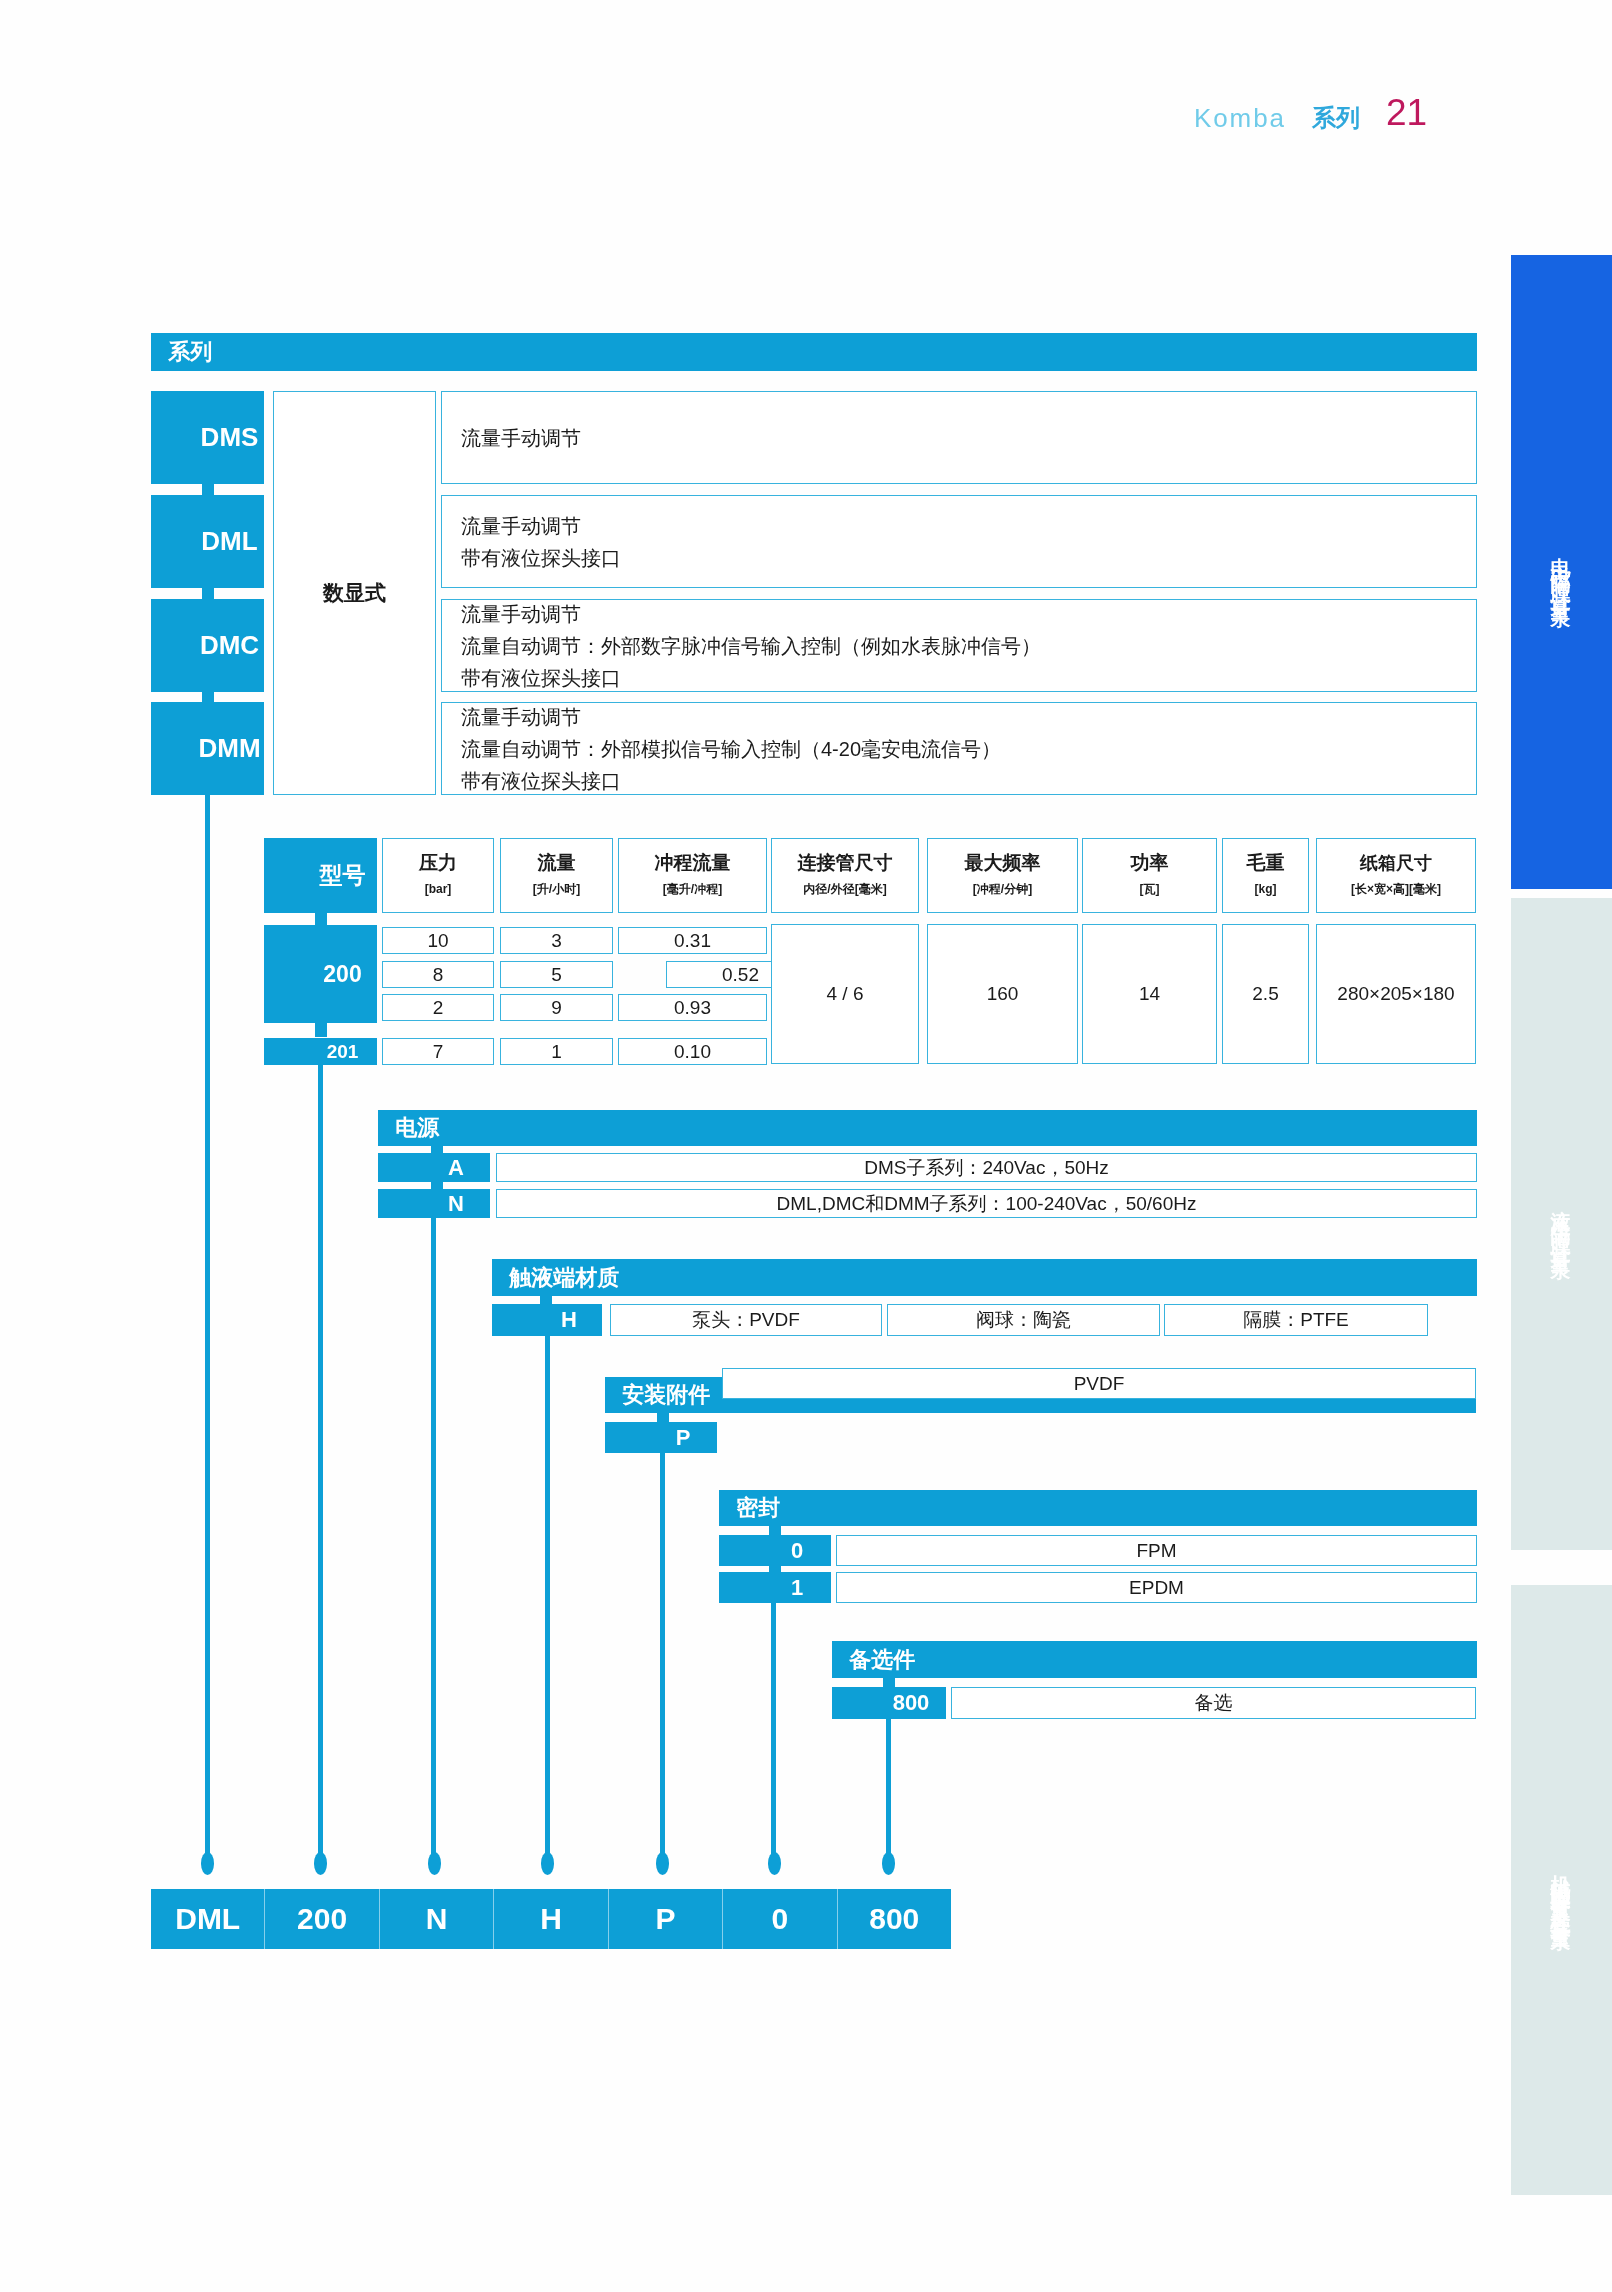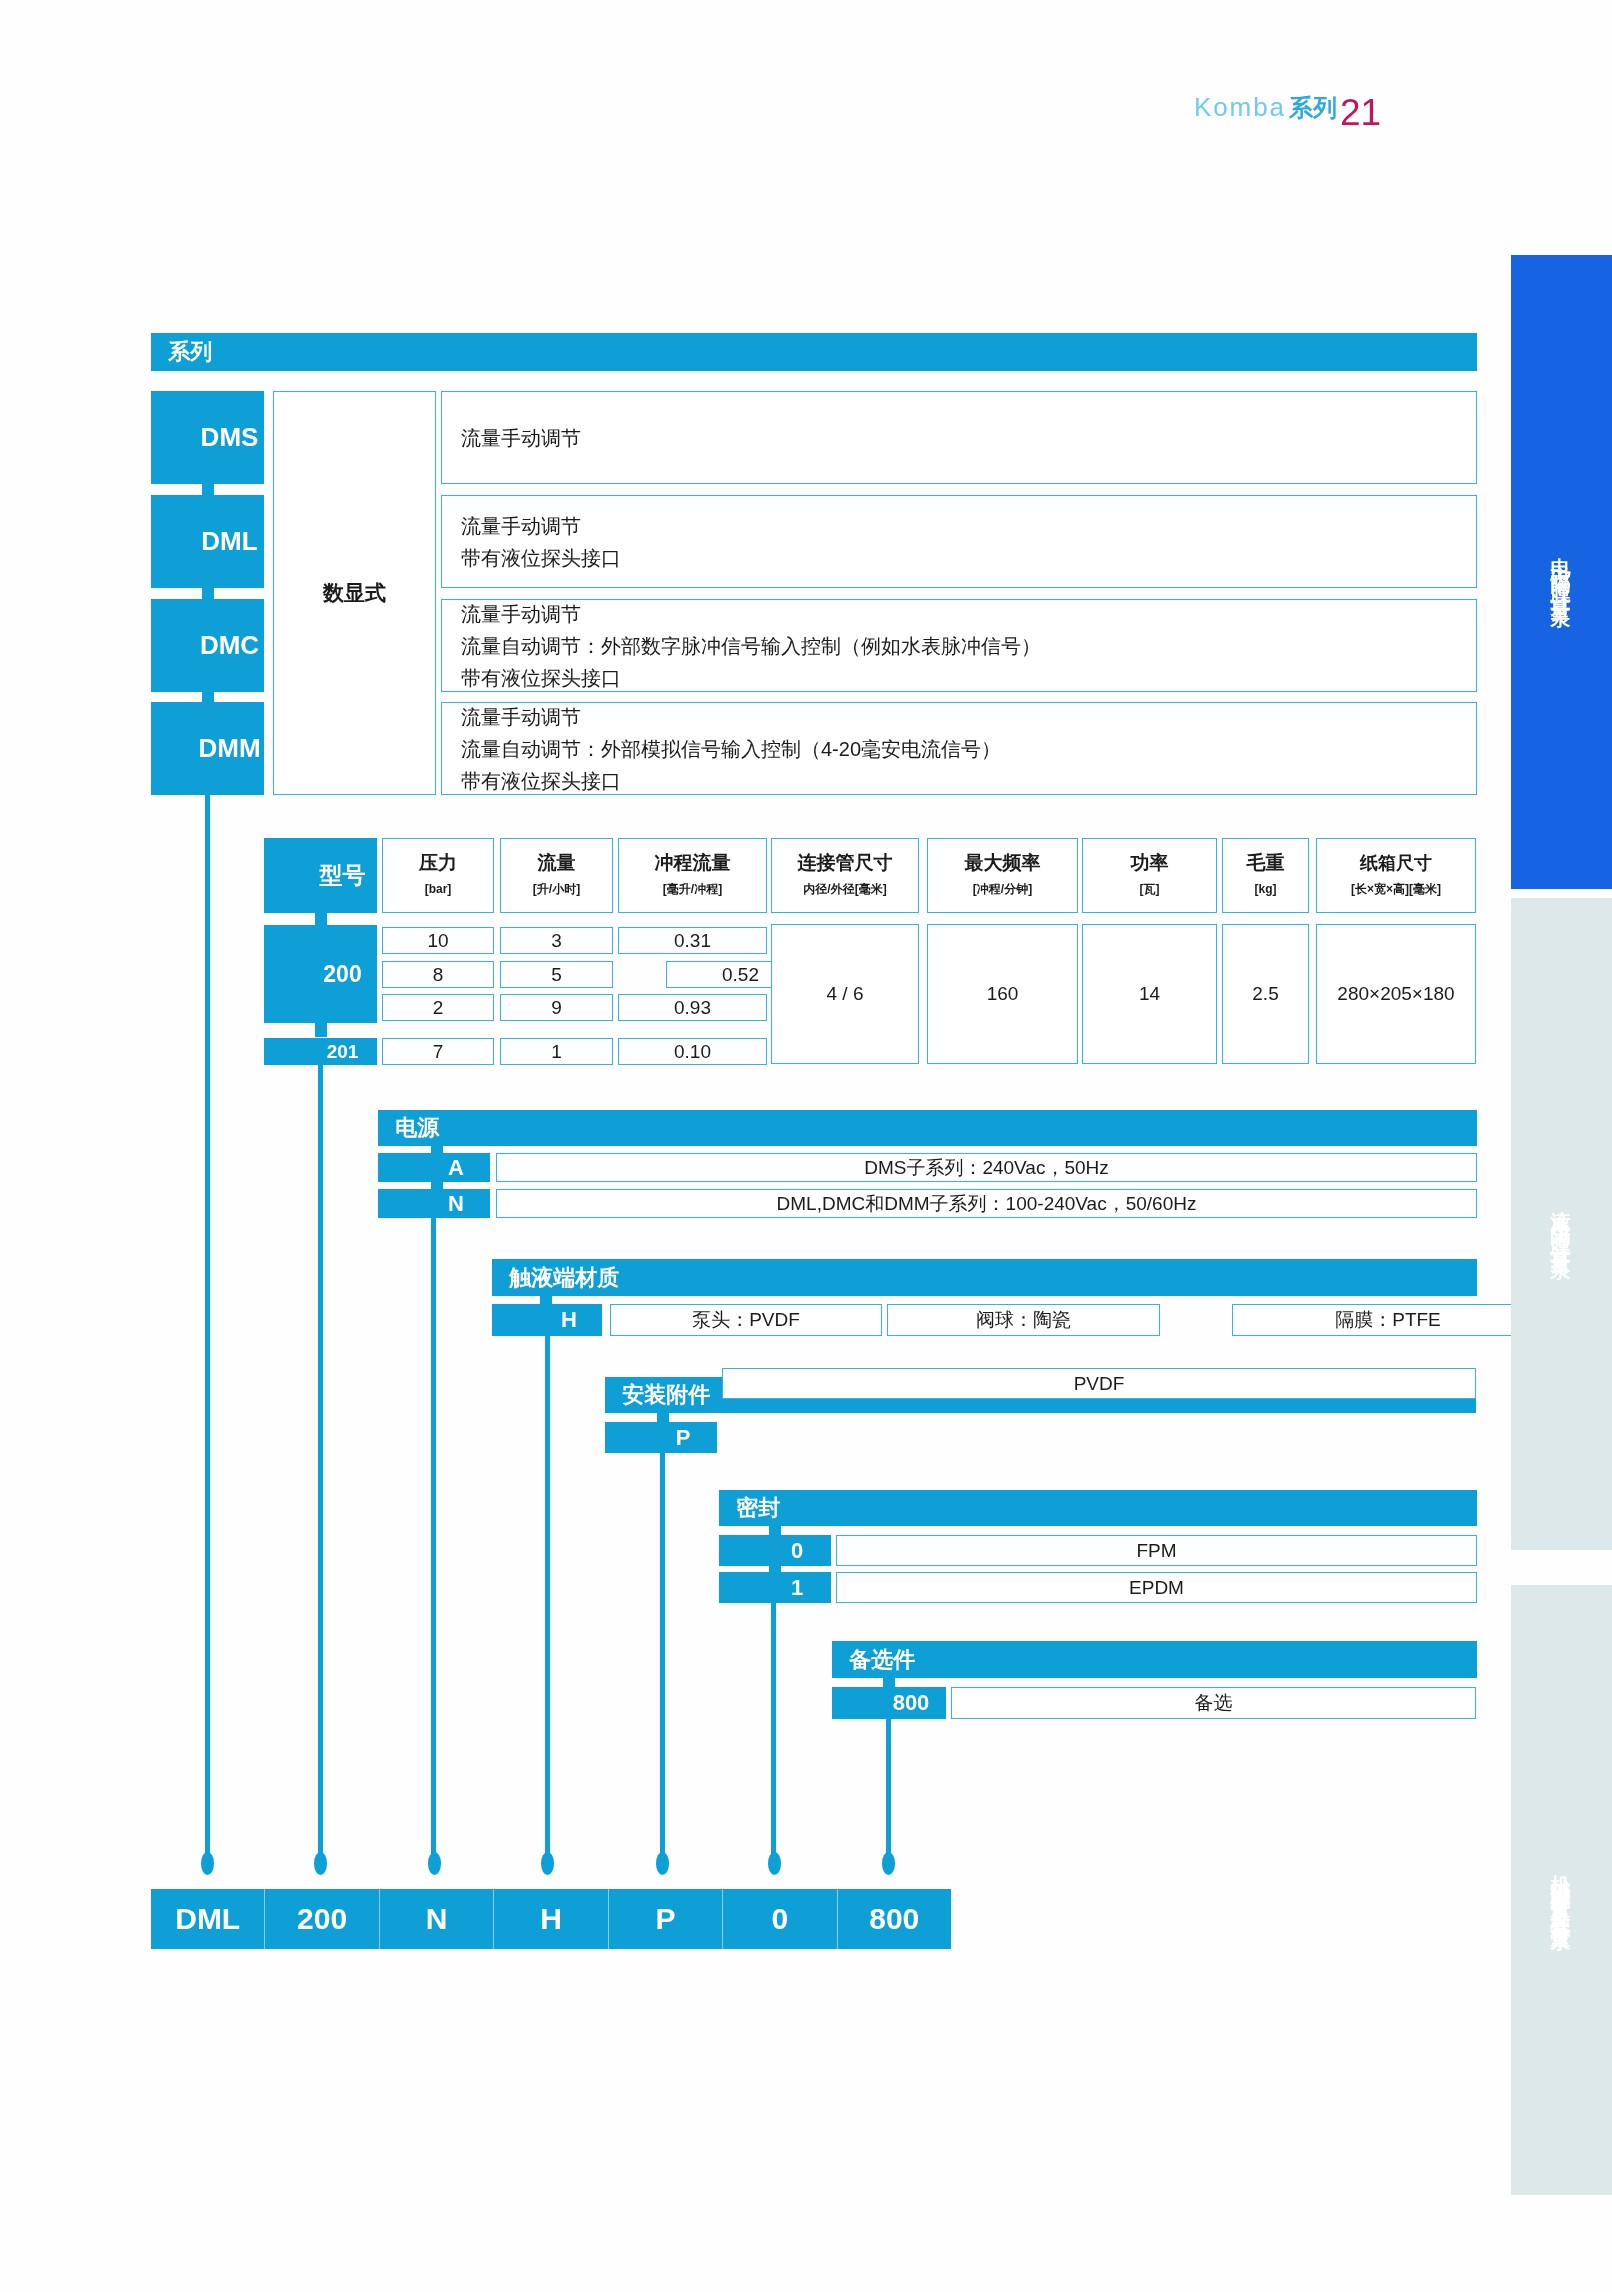--- a/index.html
+++ b/index.html
@@ -13,21 +13,21 @@
   .vline{background:#0d9fd6;width:4.8px;}
   .notch{background:#0d9fd6;width:11.5px;}
   .dot{background:#0d9fd6;border-radius:50%;width:13.4px;height:23px;}
   .desc{flex-direction:column;align-items:flex-start;justify-content:center;padding-left:19px;font-size:20px;line-height:32px;}
   .hdr2{flex-direction:column;line-height:26px;font-size:19px;text-align:center;font-weight:bold;}
   .hdr2 .unit{font-weight:bold;font-size:12px;}
   .codebar{background:#0d9fd6;display:flex;}
   .codeseg{flex:1;display:flex;align-items:center;justify-content:center;color:#fff;font-size:30px;font-weight:bold;}
   .codeseg + .codeseg{border-left:1.9px solid rgba(255,255,255,.5);}
   .vtab{writing-mode:vertical-rl;display:flex;align-items:center;justify-content:center;color:#fff;font-weight:bold;font-size:20px;letter-spacing:8.6px;}
-  .brandrow{display:flex;align-items:flex-start;gap:3px;}
+  .brandrow{display:flex;align-items:flex-end;gap:26px;}
   .brand-k{color:#70cbe9;font-size:26px;letter-spacing:1.9px;}
   .brand-s{color:#2fa8dc;font-size:24px;font-weight:bold;}
   .brand-n{color:#be185d;font-size:37px;}
   .pagetitle{color:#1456cc;font-size:60px;font-weight:bold;letter-spacing:2.9px;white-space:nowrap;}
 </style>
 </head>
 <body>
 
 <div class="page">
 
@@ -140,21 +140,21 @@
   <div class="abs cyan" style="left:378px;top:1189px;width:112px;height:29px;font-size:22px;">N</div>
   <div class="abs wbox" style="left:496px;top:1189px;width:981px;height:29px;">DML,DMC和DMM子系列：100-240Vac，50/60Hz</div>
 
   <div class="abs bar" style="left:492px;top:1259px;width:985px;height:37px;">
     <span>触液端材质</span>
   </div>
   <div class="abs notch" style="left:540px;top:1295px;height:8.6px;"></div>
   <div class="abs cyan" style="left:492px;top:1304px;width:110px;height:32px;font-size:22px;">H</div>
   <div class="abs wbox" style="left:610px;top:1304px;width:272px;height:32px;">泵头：PVDF</div>
   <div class="abs wbox" style="left:887px;top:1304px;width:273px;height:32px;">阀球：陶瓷</div>
-  <div class="abs wbox" style="left:1232px;top:1304px;width:312px;height:32px;">隔膜：PTFE</div>
+  <div class="abs wbox" style="left:1164px;top:1304px;width:264px;height:32px;">隔膜：PTFE</div>
 
   <div class="abs bar" style="left:605px;top:1377px;width:871px;height:36px;">
     <span>安装附件</span>
   </div>
   <div class="abs notch" style="left:657px;top:1412px;height:9.6px;"></div>
   <div class="abs cyan" style="left:605px;top:1422px;width:112px;height:31px;font-size:22px;">P</div>
   <div class="abs wbox" style="left:722px;top:1368px;width:754px;height:31px;">PVDF</div>
 
   <div class="abs bar" style="left:719px;top:1490px;width:758px;height:36px;">
     <span>密封</span>

